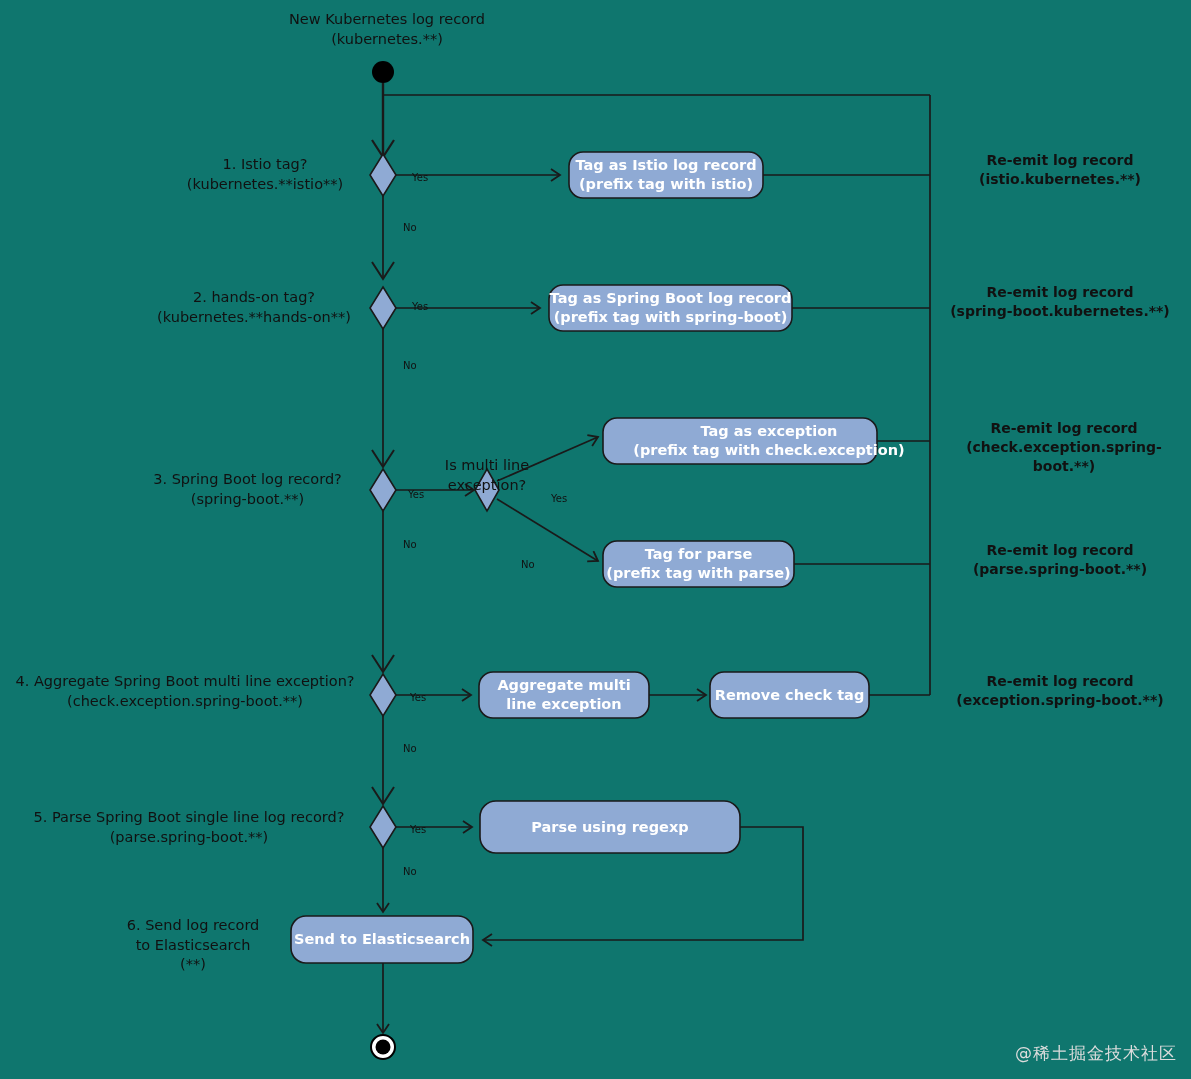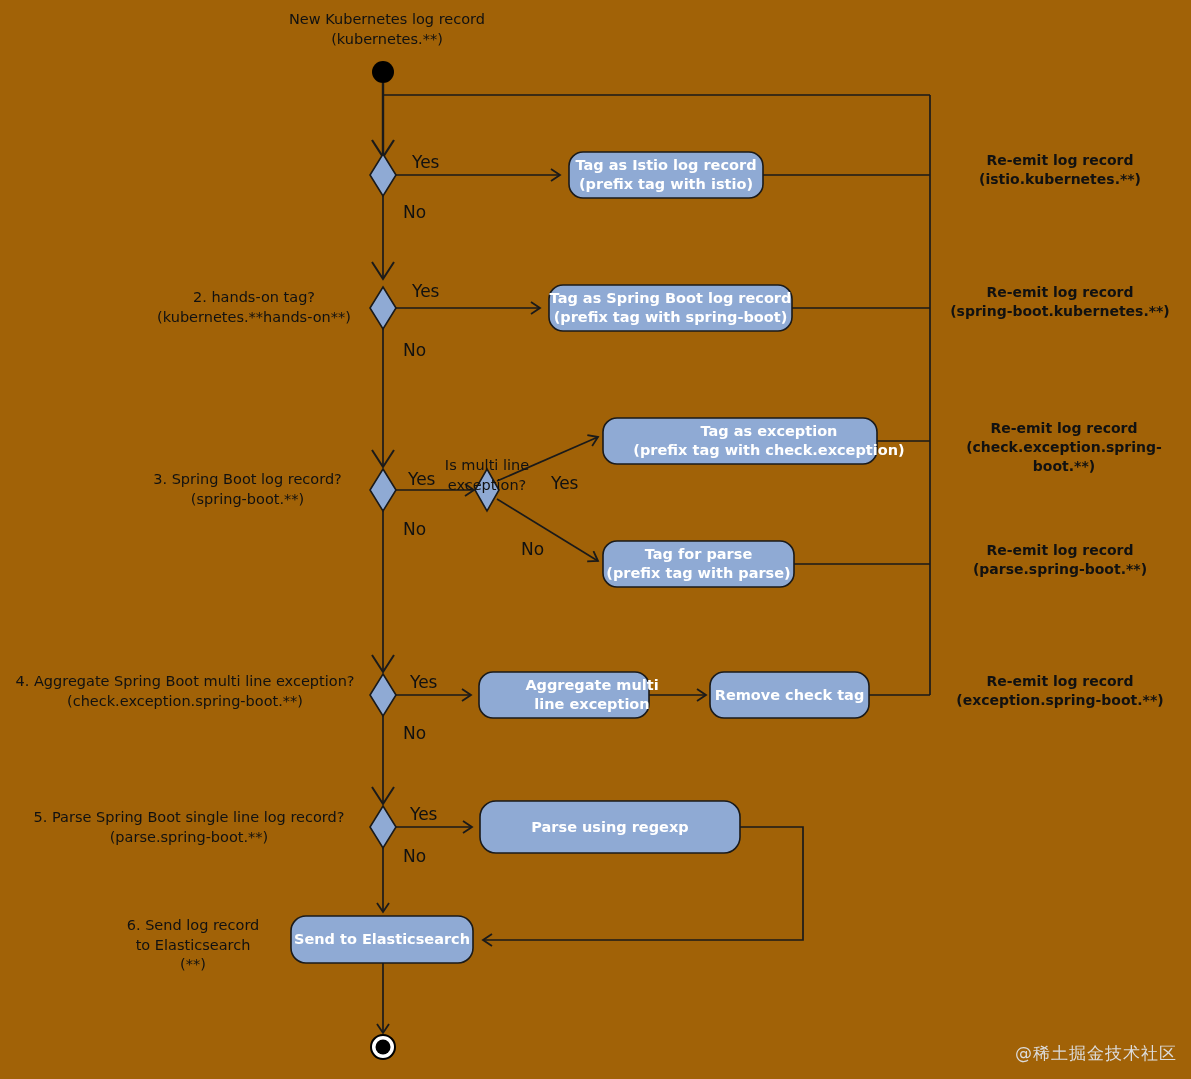--- a/index.html
+++ b/index.html
@@ -1,21 +1,21 @@
 <!DOCTYPE html>
 <html><head>
 <meta charset="utf-8">
 <style>
   html,body{margin:0;padding:0;background:#ffffff;}
   body{font-family:"DejaVu Sans","Liberation Sans",sans-serif;}
-  #canvas{position:relative;width:1191px;height:1079px;background:#a16207;overflow:hidden;}
+  #canvas{position:relative;width:1191px;height:1079px;background:#0f766e;overflow:hidden;}
   svg.layer{position:absolute;left:0;top:0;width:1191px;height:1079px;}
 
   .lbl{position:absolute;font-size:14.5px;color:#111111;line-height:1.35;text-align:center;white-space:pre-line;}
-  .edge-lbl{position:absolute;font-size:17px;color:#111111;line-height:1.3;}
+  .edge-lbl{position:absolute;font-size:10px;color:#111111;line-height:1.3;margin-top:20px;}
   .reemit{position:absolute;font-size:14px;color:#111111;line-height:1.35;text-align:center;white-space:pre-line;font-weight:600;}
   .node-txt{position:absolute;display:flex;align-items:center;justify-content:center;
      color:#ffffff;font-weight:bold;font-size:14.5px;line-height:1.3;text-align:center;
      white-space:pre-line;pointer-events:none;}
   .watermark{position:absolute;right:14px;bottom:14px;font-size:17px;color:#dcdcdc;
      font-family:"DejaVu Sans","Liberation Sans",sans-serif;letter-spacing:1px;}
 </style>
 </head>
 <body>
 
@@ -98,20 +98,22 @@
       <line x1="383" y1="963" x2="383" y2="1033" marker-end="url(#vhead)"></line>
 
       <circle cx="383" cy="1047" r="12" fill="#ffffff" stroke="#000000" stroke-width="2"></circle>
       <circle cx="383" cy="1047" r="7.5" fill="#000000" stroke="none"></circle>
     </g>
   </svg>
 
   <div class="lbl" style="left:262px;top:10px;width:250px;">New Kubernetes log record
 (kubernetes.**)</div>
 
+  <div class="lbl" style="left:170px;top:155px;width:190px;">1. Istio tag?
+(kubernetes.**istio**)</div>
   <div class="lbl" style="left:148px;top:288px;width:212px;">2. hands-on tag?
 (kubernetes.**hands-on**)</div>
   <div class="lbl" style="left:135px;top:470px;width:225px;">3. Spring Boot log record?
 (spring-boot.**)</div>
   <div class="lbl" style="left:426px;top:424px;width:122px;margin-top:32px;">Is multi line
 exception?</div>
   <div class="lbl" style="left:10px;top:672px;width:350px;">4. Aggregate Spring Boot multi line exception?
 (check.exception.spring-boot.**)</div>
   <div class="lbl" style="left:18px;top:808px;width:342px;">5. Parse Spring Boot single line log record?
 (parse.spring-boot.**)</div>
@@ -135,21 +137,21 @@
   <div class="edge-lbl" style="left:403px;top:845px;">No</div>
 
   <div class="node-txt" style="left:569px;top:152px;width:194px;height:46px;">Tag as Istio log record
 (prefix tag with istio)</div>
   <div class="node-txt" style="left:549px;top:285px;width:243px;height:46px;">Tag as Spring Boot log record
 (prefix tag with spring-boot)</div>
   <div class="node-txt" style="left:603px;top:418px;width:274px;height:46px;padding-left:29px;">Tag as exception
 (prefix tag with check.exception)</div>
   <div class="node-txt" style="left:603px;top:541px;width:191px;height:46px;">Tag for parse
 (prefix tag with parse)</div>
-  <div class="node-txt" style="left:479px;top:672px;width:170px;height:46px;padding-left:28px;">Aggregate multi
+  <div class="node-txt" style="left:479px;top:672px;width:170px;height:46px;">Aggregate multi
 line exception</div>
   <div class="node-txt" style="left:710px;top:672px;width:159px;height:46px;">Remove check tag</div>
   <div class="node-txt" style="left:480px;top:801px;width:260px;height:52px;">Parse using regexp</div>
   <div class="node-txt" style="left:291px;top:916px;width:182px;height:47px;">Send to Elasticsearch</div>
 
   <div class="reemit" style="left:940px;top:151px;width:240px;">Re-emit log record
 (istio.kubernetes.**)</div>
   <div class="reemit" style="left:940px;top:283px;width:240px;">Re-emit log record
 (spring-boot.kubernetes.**)</div>
   <div class="reemit" style="left:940px;top:419px;width:248px;">Re-emit log record

